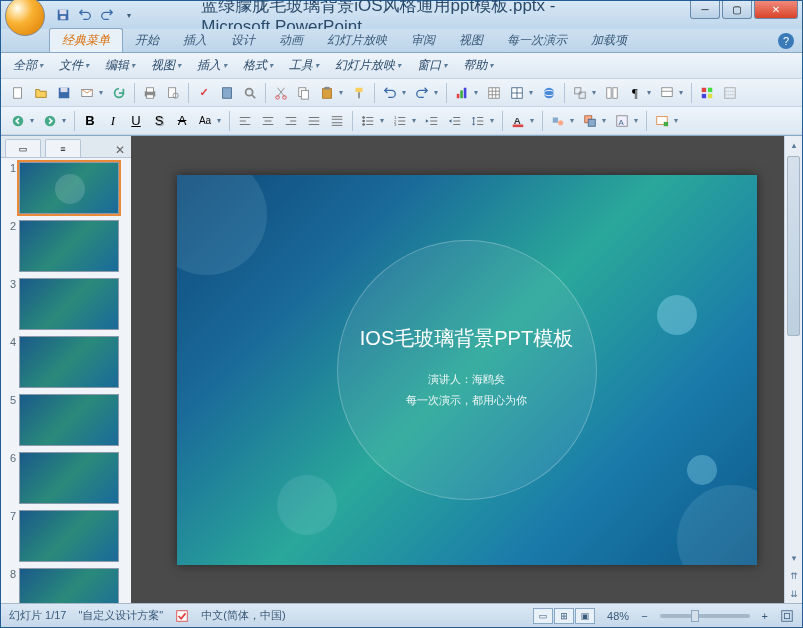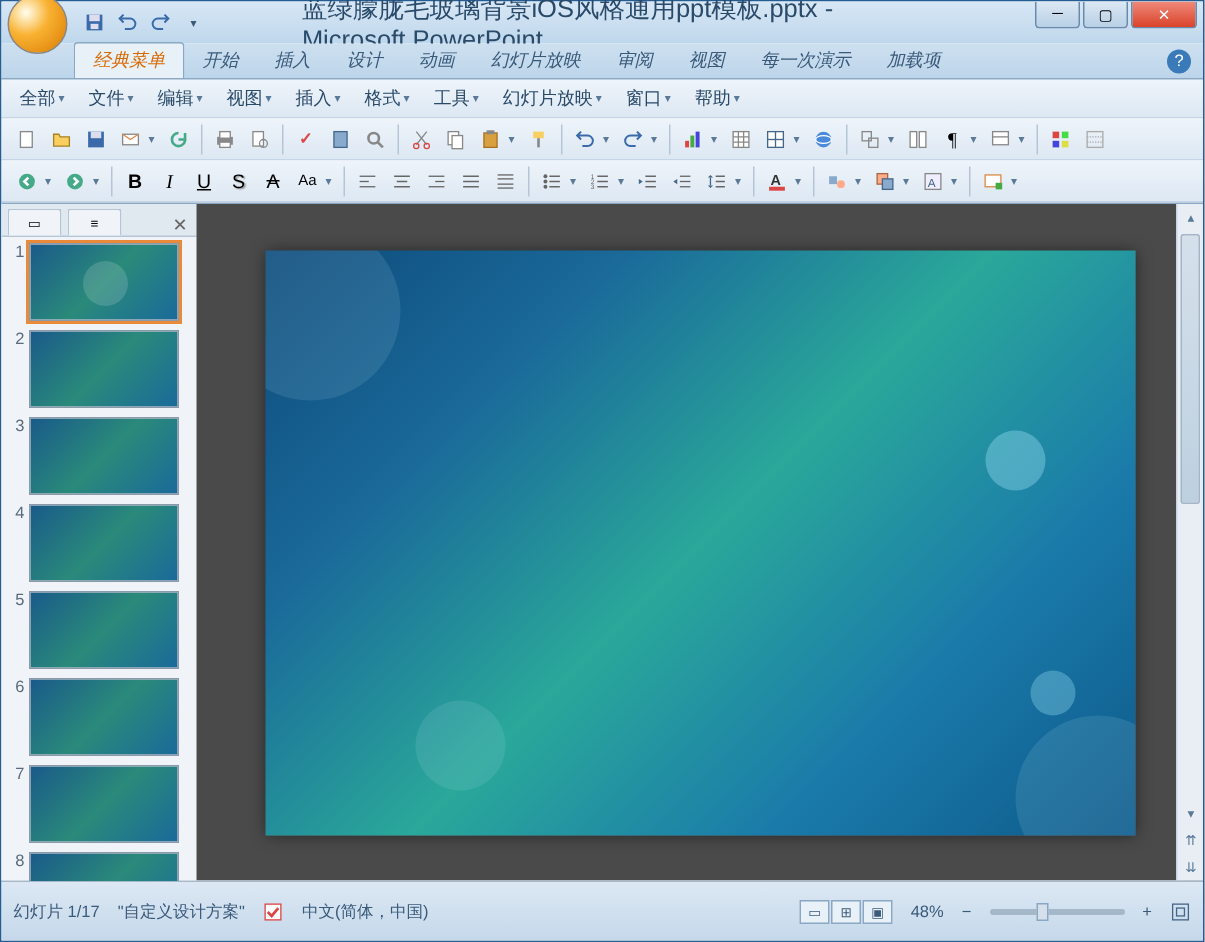--- a/index.html
+++ b/index.html
@@ -18,21 +18,21 @@
 .win-btn.max { background: linear-gradient(#dce8f4,#b8d0e6); }
 .win-btn.close { background: linear-gradient(#f08a7a,#d9432a); color: #fff; width: 44px; }
 
 
 .ribbon-tabs { height: 24px; background: linear-gradient(#cde0f0,#bdd5ea); display: flex; align-items: flex-end; padding-left: 48px; border-bottom: 1px solid #8aa8c4; position: relative; }
 .ribbon-tab { padding: 3px 12px; font-size: 12px; color: #3a5a7a; cursor: pointer; font-style: italic; }
 .ribbon-tab.active { background: #e8f0f8; border: 1px solid #8aa8c4; border-bottom: none; border-radius: 3px 3px 0 0; color: #d96a00; }
 .help-icon { position: absolute; right: 8px; top: 4px; width: 16px; height: 16px; border-radius: 50%; background: #3a7ab8; color: #fff; font-size: 11px; display: flex; align-items: center; justify-content: center; cursor: pointer; }
 
 
-.menu-row { height: 26px; background: linear-gradient(#eef4fa,#dde8f3); display: flex; align-items: center; padding: 0 6px; gap: 4px; border-bottom: 1px solid #c5d5e5; }
+.menu-row { height: 26px; background: linear-gradient(#eef4fa,#dde8f3); display: flex; align-items: center; padding: 0 6px; gap: 4px; border-bottom: 1px solid #c5d5e5; font-style: italic; }
 .menu-item { font-size: 12px; color: #2a4a6a; padding: 2px 6px; cursor: pointer; display: flex; align-items: center; gap: 2px; }
 .menu-item .caret { font-size: 8px; color: #5a7a9a; }
 
 
 .toolbar-row { height: 28px; background: linear-gradient(#eef4fa,#dde8f3); display: flex; align-items: center; padding: 0 6px; gap: 1px; border-bottom: 1px solid #c5d5e5; }
 .tb-btn { width: 22px; height: 22px; display: flex; align-items: center; justify-content: center; cursor: pointer; font-size: 13px; border-radius: 2px; }
 .tb-sep { width: 1px; height: 20px; background: #b5c5d5; margin: 0 3px; }
 .tb-caret { font-size: 8px; color: #5a7a9a; width: 8px; cursor: pointer; }
 
 
@@ -52,21 +52,21 @@
 .slide { width: 580px; height: 390px; background: linear-gradient(135deg,#0d4a7a 0%,#1a6a9a 25%,#2aa89a 50%,#1a7aaa 75%,#0d5a8a 100%); position: relative; overflow: hidden; box-shadow: 0 0 10px rgba(0,0,0,0.5); }
 .bokeh { position: absolute; border-radius: 50%; background: rgba(200,230,250,0.12); }
 .glass-circle { position: absolute; left: 50%; top: 50%; transform: translate(-50%,-50%); width: 260px; height: 260px; border-radius: 50%; background: rgba(255,255,255,0.08); backdrop-filter: blur(8px); border: 1px solid rgba(255,255,255,0.25); display: flex; flex-direction: column; align-items: center; justify-content: center; color: #fff; }
 .slide-title { font-size: 20px; font-weight: 500; margin-bottom: 20px; }
 .slide-sub { font-size: 11px; margin-bottom: 6px; opacity: 0.9; }
 .vscroll { position: absolute; right: 0; top: 0; bottom: 0; width: 18px; background: #e8eef4; border-left: 1px solid #c5d5e5; }
 .vscroll-thumb { position: absolute; left: 2px; right: 2px; top: 20px; height: 180px; background: linear-gradient(#d5e0eb,#bdd0e0); border: 1px solid #a5b5c5; border-radius: 2px; cursor: pointer; }
 .vscroll-btn { width: 18px; height: 18px; position: absolute; display: flex; align-items: center; justify-content: center; font-size: 9px; color: #5a7a9a; cursor: pointer; }
 
 
-.statusbar { height: 40px; background: linear-gradient(#dce8f4,#c5d8ea); display: flex; align-items: center; padding: 0 8px; font-size: 11px; color: #3a5a7a; border-top: 1px solid #a5b8ca; gap: 12px; }
+.statusbar { height: 24px; background: linear-gradient(#dce8f4,#c5d8ea); display: flex; align-items: center; padding: 0 8px; font-size: 11px; color: #3a5a7a; border-top: 1px solid #a5b8ca; gap: 12px; }
 .status-seg { display: flex; align-items: center; gap: 4px; }
 .view-btns { display: flex; gap: 1px; margin-left: auto; }
 .view-btn { width: 20px; height: 16px; border: 1px solid #8aa8c4; background: #e8f0f8; cursor: pointer; font-size: 9px; display: flex; align-items: center; justify-content: center; }
 .zoom-slider { width: 90px; height: 4px; background: #a5b8ca; position: relative; border-radius: 2px; }
 .zoom-thumb { position: absolute; left: 35%; top: -4px; width: 8px; height: 12px; background: #d5e0eb; border: 1px solid #8aa8c4; cursor: pointer; }
 
 svg { width: 14px; height: 14px; }
 </style>
 </head>
 <body>
@@ -523,20 +523,25 @@
         </div>
     </div>
 
     <div class="main-slide-area">
       <div class="slide">
         <div class="bokeh" style="width:120px;height:120px;left:-30px;top:-20px"></div>
         <div class="bokeh" style="width:60px;height:60px;left:100px;bottom:30px"></div>
         <div class="bokeh" style="width:40px;height:40px;right:60px;top:120px;background:rgba(150,220,240,0.4)"></div>
         <div class="bokeh" style="width:30px;height:30px;right:40px;bottom:80px;background:rgba(150,220,240,0.35)"></div>
         <div class="bokeh" style="width:110px;height:110px;right:-30px;bottom:-30px"></div>
+        <div class="glass-circle">
+          <div class="slide-title">IOS毛玻璃背景PPT模板</div>
+          <div class="slide-sub">演讲人：海鸥矣</div>
+          <div class="slide-sub">每一次演示，都用心为你</div>
+        </div>
       </div>
       <div class="vscroll">
         <div class="vscroll-btn" style="top:0">▴</div>
         <div class="vscroll-thumb"></div>
         <div class="vscroll-btn" style="bottom:36px">▾</div>
         <div class="vscroll-btn" style="bottom:18px">⇈</div>
         <div class="vscroll-btn" style="bottom:0">⇊</div>
       </div>
     </div>
   </div>

